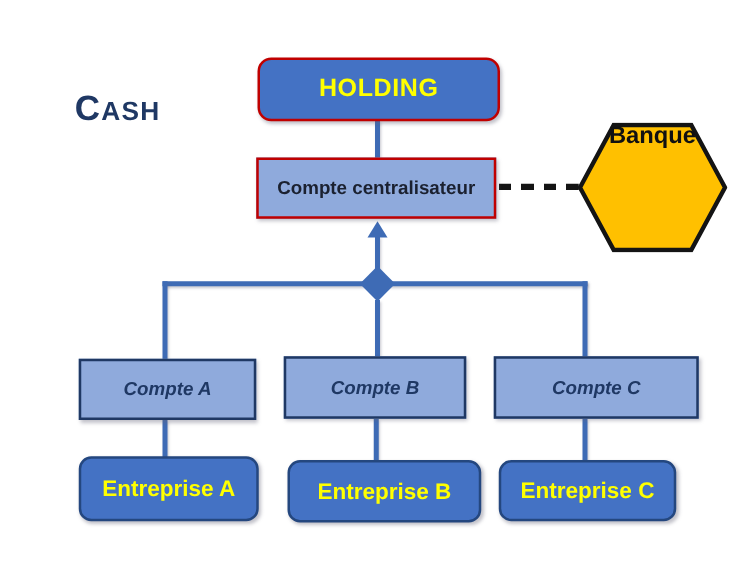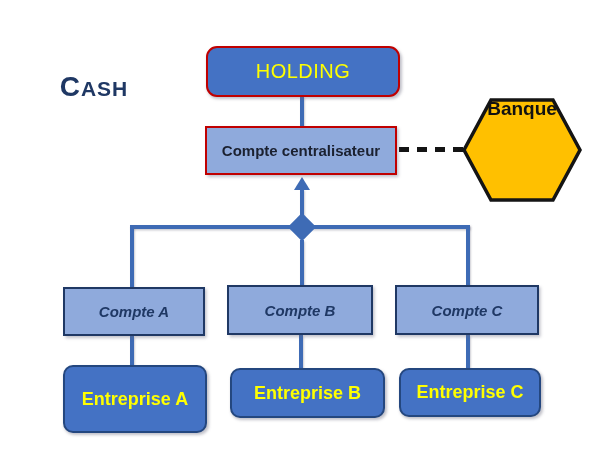--- a/index.html
+++ b/index.html
@@ -48,47 +48,47 @@
     background:repeating-linear-gradient(90deg, var(--dashed) 0 10px, transparent 10px 18px);
   }
   
   .node{
     position:absolute; display:flex; align-items:center; justify-content:center;
     box-sizing:border-box; box-shadow:1.5px 2px 3px rgba(100,100,120,.4);
   }
   .holding{
     left:206px; top:46px; width:194px; height:51px;
     background:var(--holding-fill); border:2.5px solid var(--holding-border); border-radius:11px;
-    color:var(--holding-text); font-weight:normal; font-size:20px; letter-spacing:.5px;
+    color:var(--holding-text); font-weight:bold; font-size:20px; letter-spacing:.5px;
   }
   .central{
     left:205px; top:126px; width:192px; height:49px;
     background:var(--central-fill); border:2px solid var(--central-border);
     color:var(--central-text); font-weight:bold; font-size:15px;
   }
   .bank{
     position:absolute; left:462px; top:98px; width:120px; height:104px;
     display:flex; align-items:flex-start; justify-content:center;
   }
   .bank svg{position:absolute; left:0; top:0;}
   .bank .bank-label{
     position:relative; color:var(--bank-text); font-weight:bold; font-size:19px;
   }
   .account{
     background:var(--account-fill); border:2px solid var(--account-border);
     color:var(--account-text); font-style:italic; font-weight:bold; font-size:15px;
   }
   .account-a{left:63px;  top:287px; width:142px; height:49px;}
   .account-b{left:227px; top:285px; width:146px; height:50px;}
-  .account-c{left:395px; top:285px; width:144px; height:50px;}
+  .account-c{left:395px; top:285px; width:164px; height:50px;}
   .company{
     background:var(--company-fill); border:2.5px solid var(--company-border); border-radius:10px;
     color:var(--company-text); font-weight:bold; font-size:18px;
   }
-  .company-a{left:63px;  top:365px; width:144px; height:68px;}
+  .company-a{left:63px;  top:365px; width:144px; height:52px;}
   .company-b{left:230px; top:368px; width:155px; height:50px;}
   .company-c{left:399px; top:368px; width:142px; height:49px;}
 </style>
 </head>
 <body>
 
 <div class="canvas">
 
   <div class="title">
     <div><span class="ti">C</span><span class="tr">ASH</span></div>

